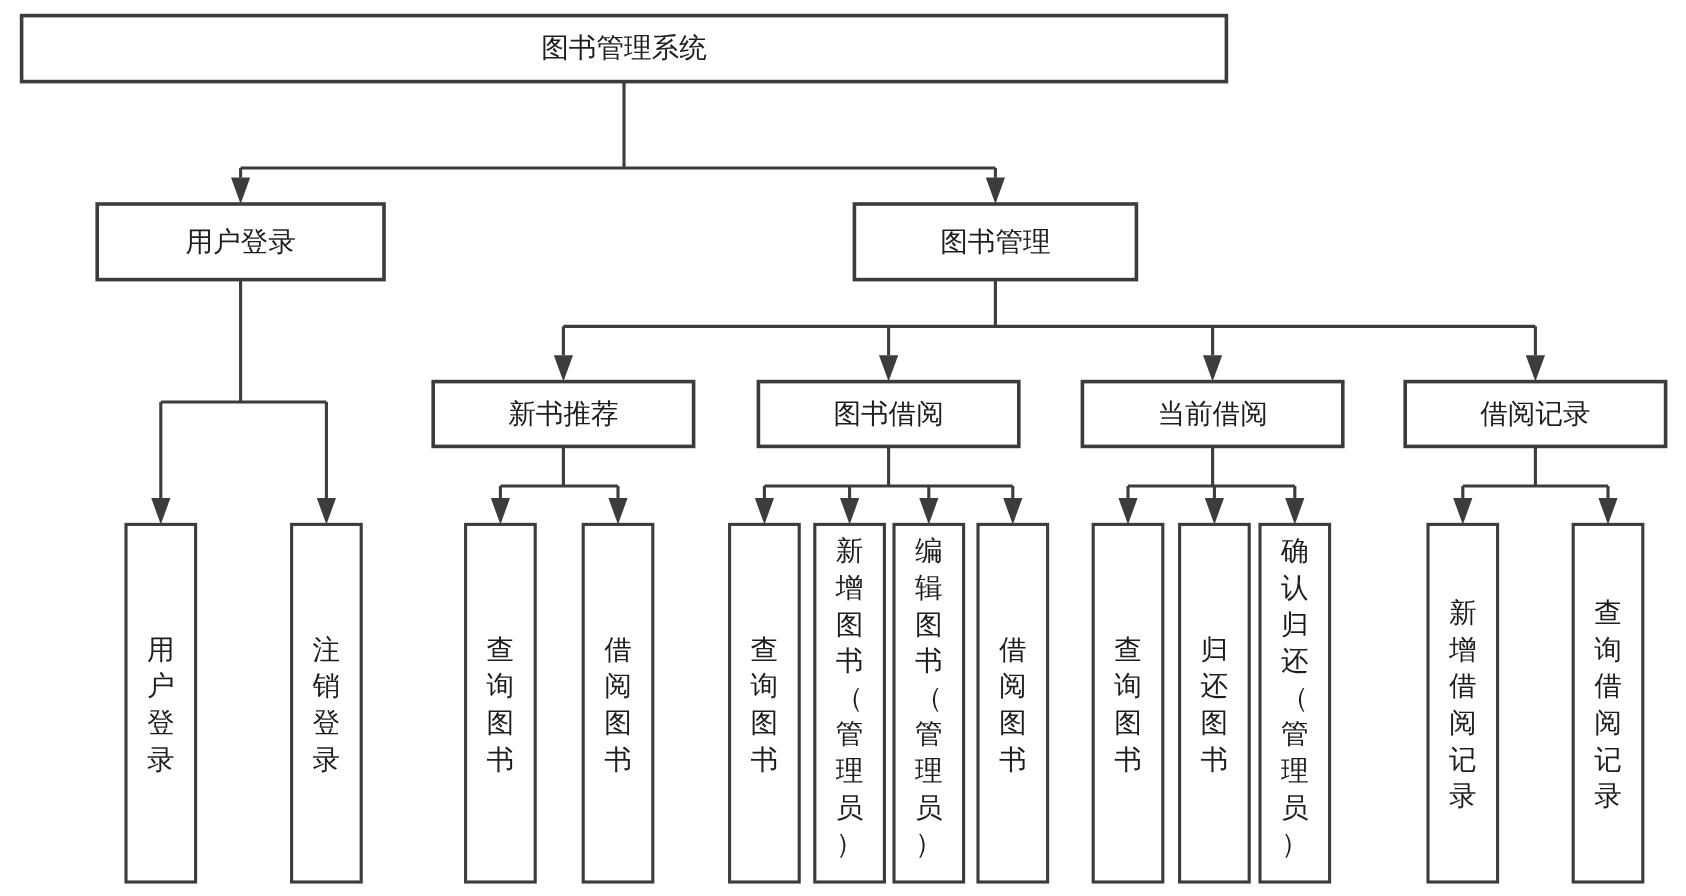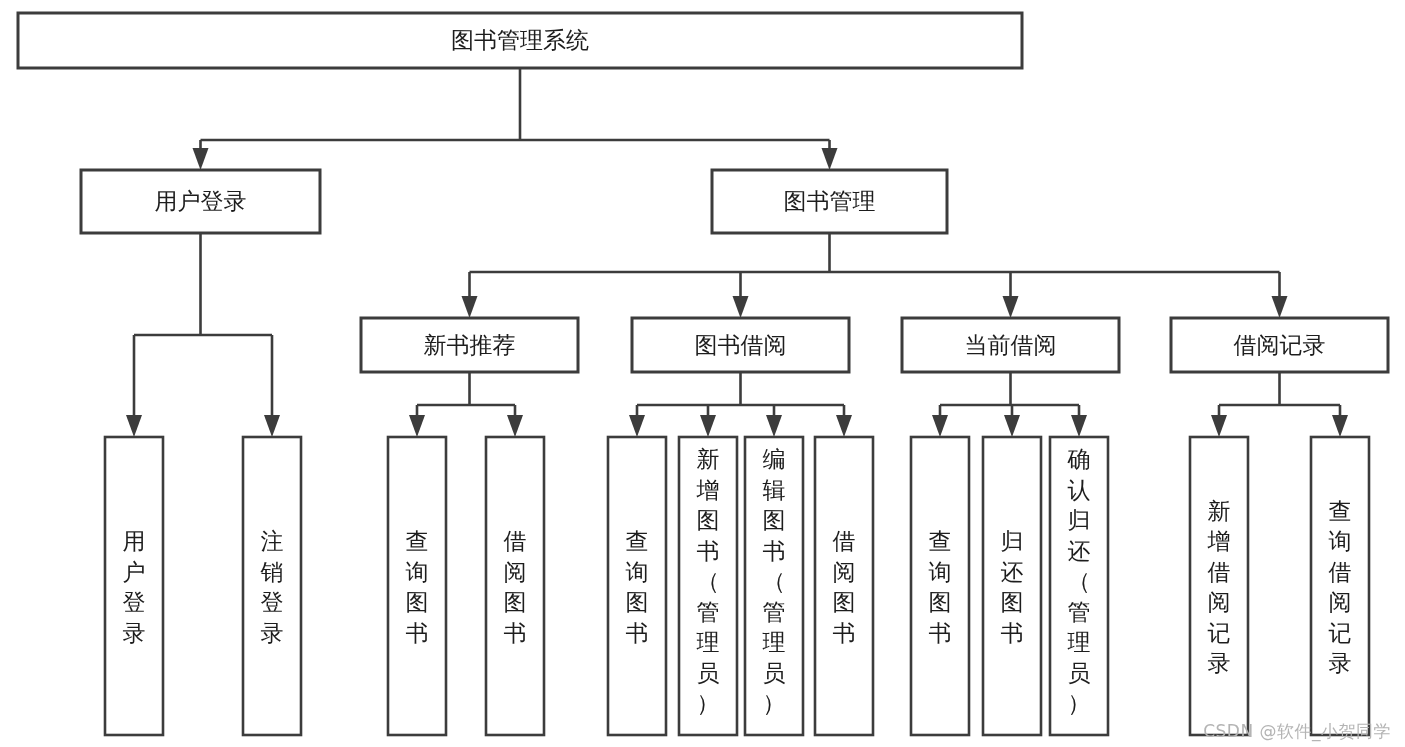--- a/index.html
+++ b/index.html
@@ -204,14 +204,13 @@
         <g>
           <rect x="1190" y="437" width="58" height="298" class="node-rect thin"></rect>
           <text x="1219" y="0" class="node-label-vert"><tspan x="1219" y="518.5">新</tspan><tspan x="1219" y="549">增</tspan><tspan x="1219" y="579.5">借</tspan><tspan x="1219" y="610">阅</tspan><tspan x="1219" y="640.5">记</tspan><tspan x="1219" y="671">录</tspan></text>
         </g>
         <g>
           <rect x="1311" y="437" width="58" height="298" class="node-rect thin"></rect>
           <text x="1340" y="0" class="node-label-vert"><tspan x="1340" y="518.5">查</tspan><tspan x="1340" y="549">询</tspan><tspan x="1340" y="579.5">借</tspan><tspan x="1340" y="610">阅</tspan><tspan x="1340" y="640.5">记</tspan><tspan x="1340" y="671">录</tspan></text>
         </g>
       </g>
   </svg>
-  <div class="watermark">CSDN @软件_小贺同学</div>
 </div>
 
 </body></html>

